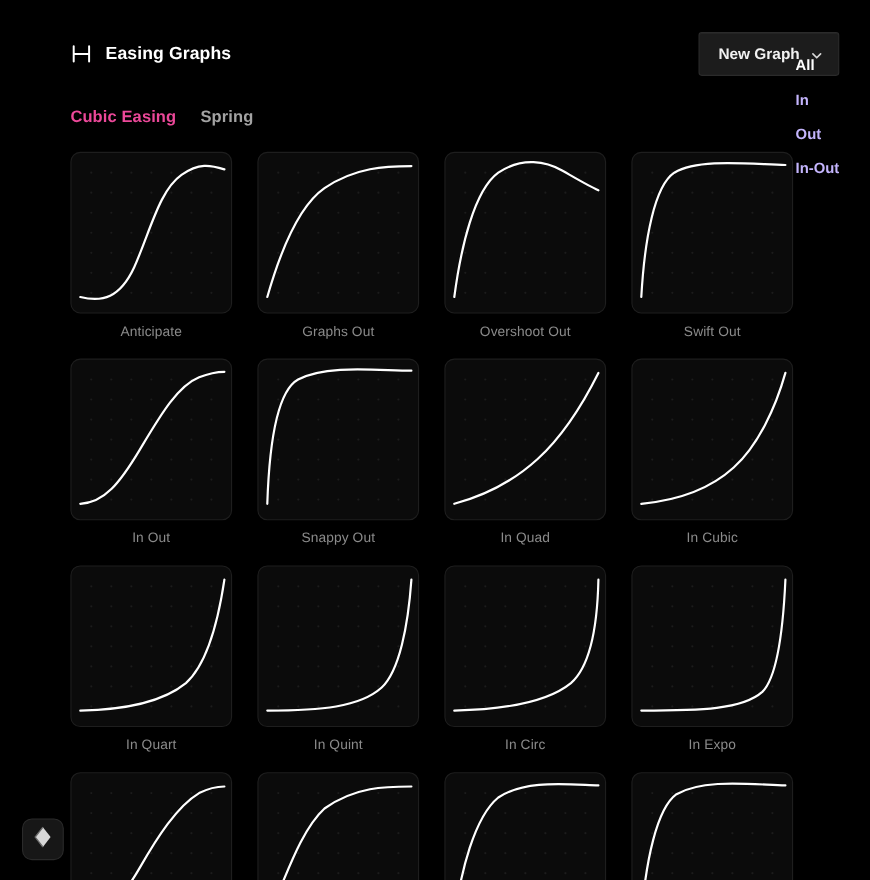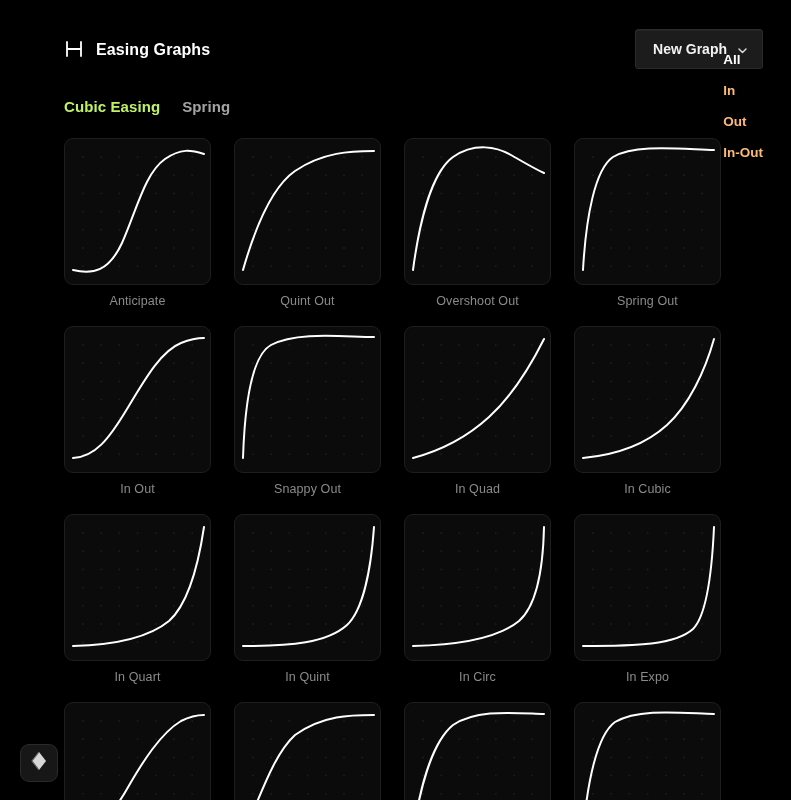--- a/index.html
+++ b/index.html
@@ -75,32 +75,32 @@
     align-items: baseline;
     gap: 22px;
   }
   .section-tab {
     font-size: 15px;
     font-weight: bold;
     color: #a3a3a3;
     cursor: pointer;
     letter-spacing: 0.1px;
   }
-  .section-tab.active { color: #bef264; }
+  .section-tab.active { color: #ec4899; }
 
   .filter-tabs {
     display: flex;
     align-items: baseline;
     gap: 16px;
     flex-direction: column;
   }
   .filter-tab {
     font-size: 13.5px;
     font-weight: bold;
-    color: #fdba74;
+    color: #c4b5fd;
     cursor: pointer;
   }
   .filter-tab.active { color: #ffffff; }
 
   
   .grid {
     display: grid;
     grid-template-columns: repeat(4, 147px);
     column-gap: 23px;
     row-gap: 18px;
@@ -290,21 +290,21 @@
               <circle cx="36.2" cy="127.19999999999999" r="1" fill="#1c1c1c"></circle>
               <circle cx="54.4" cy="127.19999999999999" r="1" fill="#1c1c1c"></circle>
               <circle cx="72.6" cy="127.19999999999999" r="1" fill="#1c1c1c"></circle>
               <circle cx="90.8" cy="127.19999999999999" r="1" fill="#1c1c1c"></circle>
               <circle cx="109" cy="127.19999999999999" r="1" fill="#1c1c1c"></circle>
               <circle cx="127.19999999999999" cy="127.19999999999999" r="1" fill="#1c1c1c"></circle>
             </g>
             <path d="M 8,131 C 18,96 34,50 60,32 C 88,13 116,12 139,12" fill="none" stroke="#ffffff" stroke-width="2" stroke-linecap="round"></path>
           </svg>
         </div>
-        <div class="card-label">Quint Out</div>
+        <div class="card-label">Graphs Out</div>
       </div>
       <div class="card">
         <div class="card-canvas">
           <svg width="145" height="145" viewBox="0 0 145 145">
             <g>
               <circle cx="18" cy="18" r="1" fill="#1c1c1c"></circle>
               <circle cx="36.2" cy="18" r="1" fill="#1c1c1c"></circle>
               <circle cx="54.4" cy="18" r="1" fill="#1c1c1c"></circle>
               <circle cx="72.6" cy="18" r="1" fill="#1c1c1c"></circle>
               <circle cx="90.8" cy="18" r="1" fill="#1c1c1c"></circle>
@@ -408,21 +408,21 @@
               <circle cx="36.2" cy="127.19999999999999" r="1" fill="#1c1c1c"></circle>
               <circle cx="54.4" cy="127.19999999999999" r="1" fill="#1c1c1c"></circle>
               <circle cx="72.6" cy="127.19999999999999" r="1" fill="#1c1c1c"></circle>
               <circle cx="90.8" cy="127.19999999999999" r="1" fill="#1c1c1c"></circle>
               <circle cx="109" cy="127.19999999999999" r="1" fill="#1c1c1c"></circle>
               <circle cx="127.19999999999999" cy="127.19999999999999" r="1" fill="#1c1c1c"></circle>
             </g>
             <path d="M 8,131 C 11,78 20,30 38,18 C 60,5 104,10 139,11" fill="none" stroke="#ffffff" stroke-width="2" stroke-linecap="round"></path>
           </svg>
         </div>
-        <div class="card-label">Spring Out</div>
+        <div class="card-label">Swift Out</div>
       </div>
       <div class="card">
         <div class="card-canvas">
           <svg width="145" height="145" viewBox="0 0 145 145">
             <g>
               <circle cx="18" cy="18" r="1" fill="#1c1c1c"></circle>
               <circle cx="36.2" cy="18" r="1" fill="#1c1c1c"></circle>
               <circle cx="54.4" cy="18" r="1" fill="#1c1c1c"></circle>
               <circle cx="72.6" cy="18" r="1" fill="#1c1c1c"></circle>
               <circle cx="90.8" cy="18" r="1" fill="#1c1c1c"></circle>

